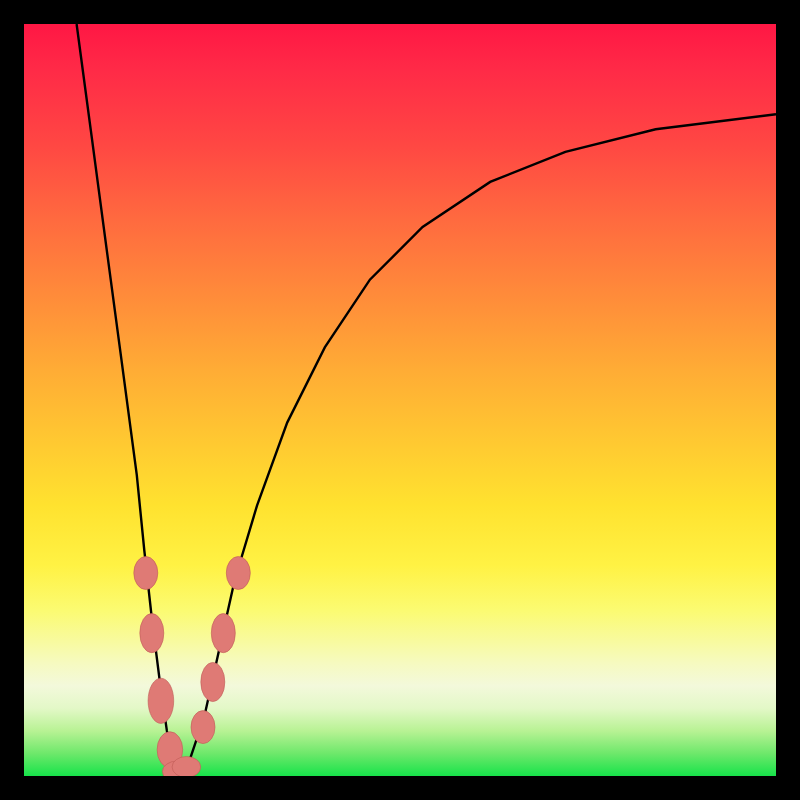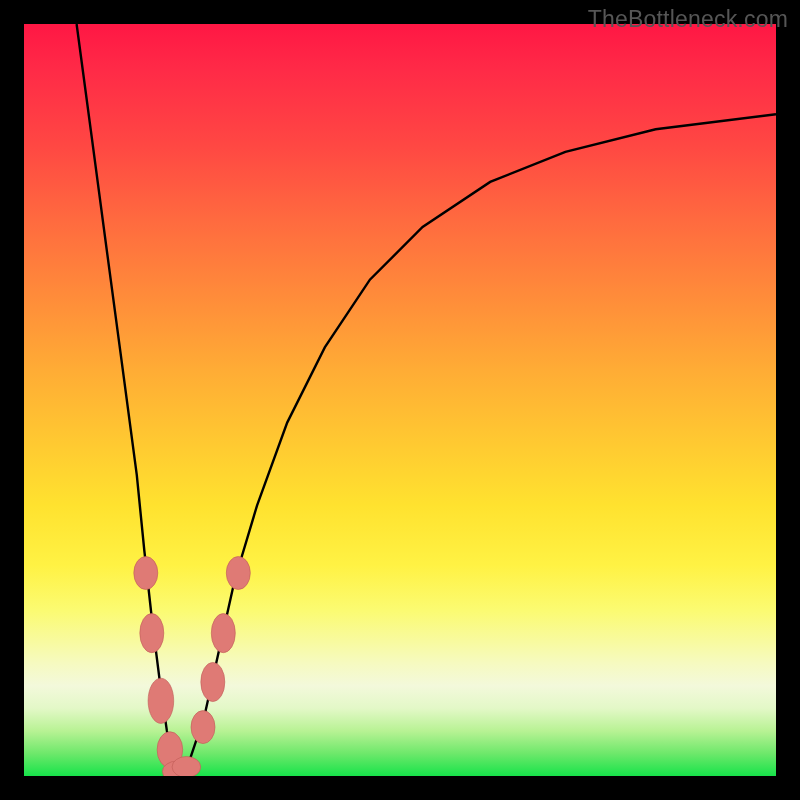--- a/index.html
+++ b/index.html
@@ -86,14 +86,13 @@
           <ellipse cx="145.9" cy="725.7" rx="12.8" ry="18.0" class="bead" fill="#df7a75" stroke="#c05a56"></ellipse>
           <ellipse cx="153.4" cy="747.5" rx="15.0" ry="10.5" class="bead" fill="#df7a75" stroke="#c05a56"></ellipse>
           <ellipse cx="162.4" cy="743.0" rx="14.3" ry="10.5" class="bead" fill="#df7a75" stroke="#c05a56"></ellipse>
           <ellipse cx="179.0" cy="703.1" rx="12.0" ry="16.5" class="bead" fill="#df7a75" stroke="#c05a56"></ellipse>
           <ellipse cx="188.8" cy="658.0" rx="12.0" ry="19.6" class="bead" fill="#df7a75" stroke="#c05a56"></ellipse>
           <ellipse cx="199.3" cy="609.1" rx="12.0" ry="19.6" class="bead" fill="#df7a75" stroke="#c05a56"></ellipse>
           <ellipse cx="214.3" cy="549.0" rx="12.0" ry="16.5" class="bead" fill="#df7a75" stroke="#c05a56"></ellipse>
         </g>
     </svg>
   </div>
-  <div class="watermark">TheBottleneck.com</div>
 </div>
 
 </body></html>

